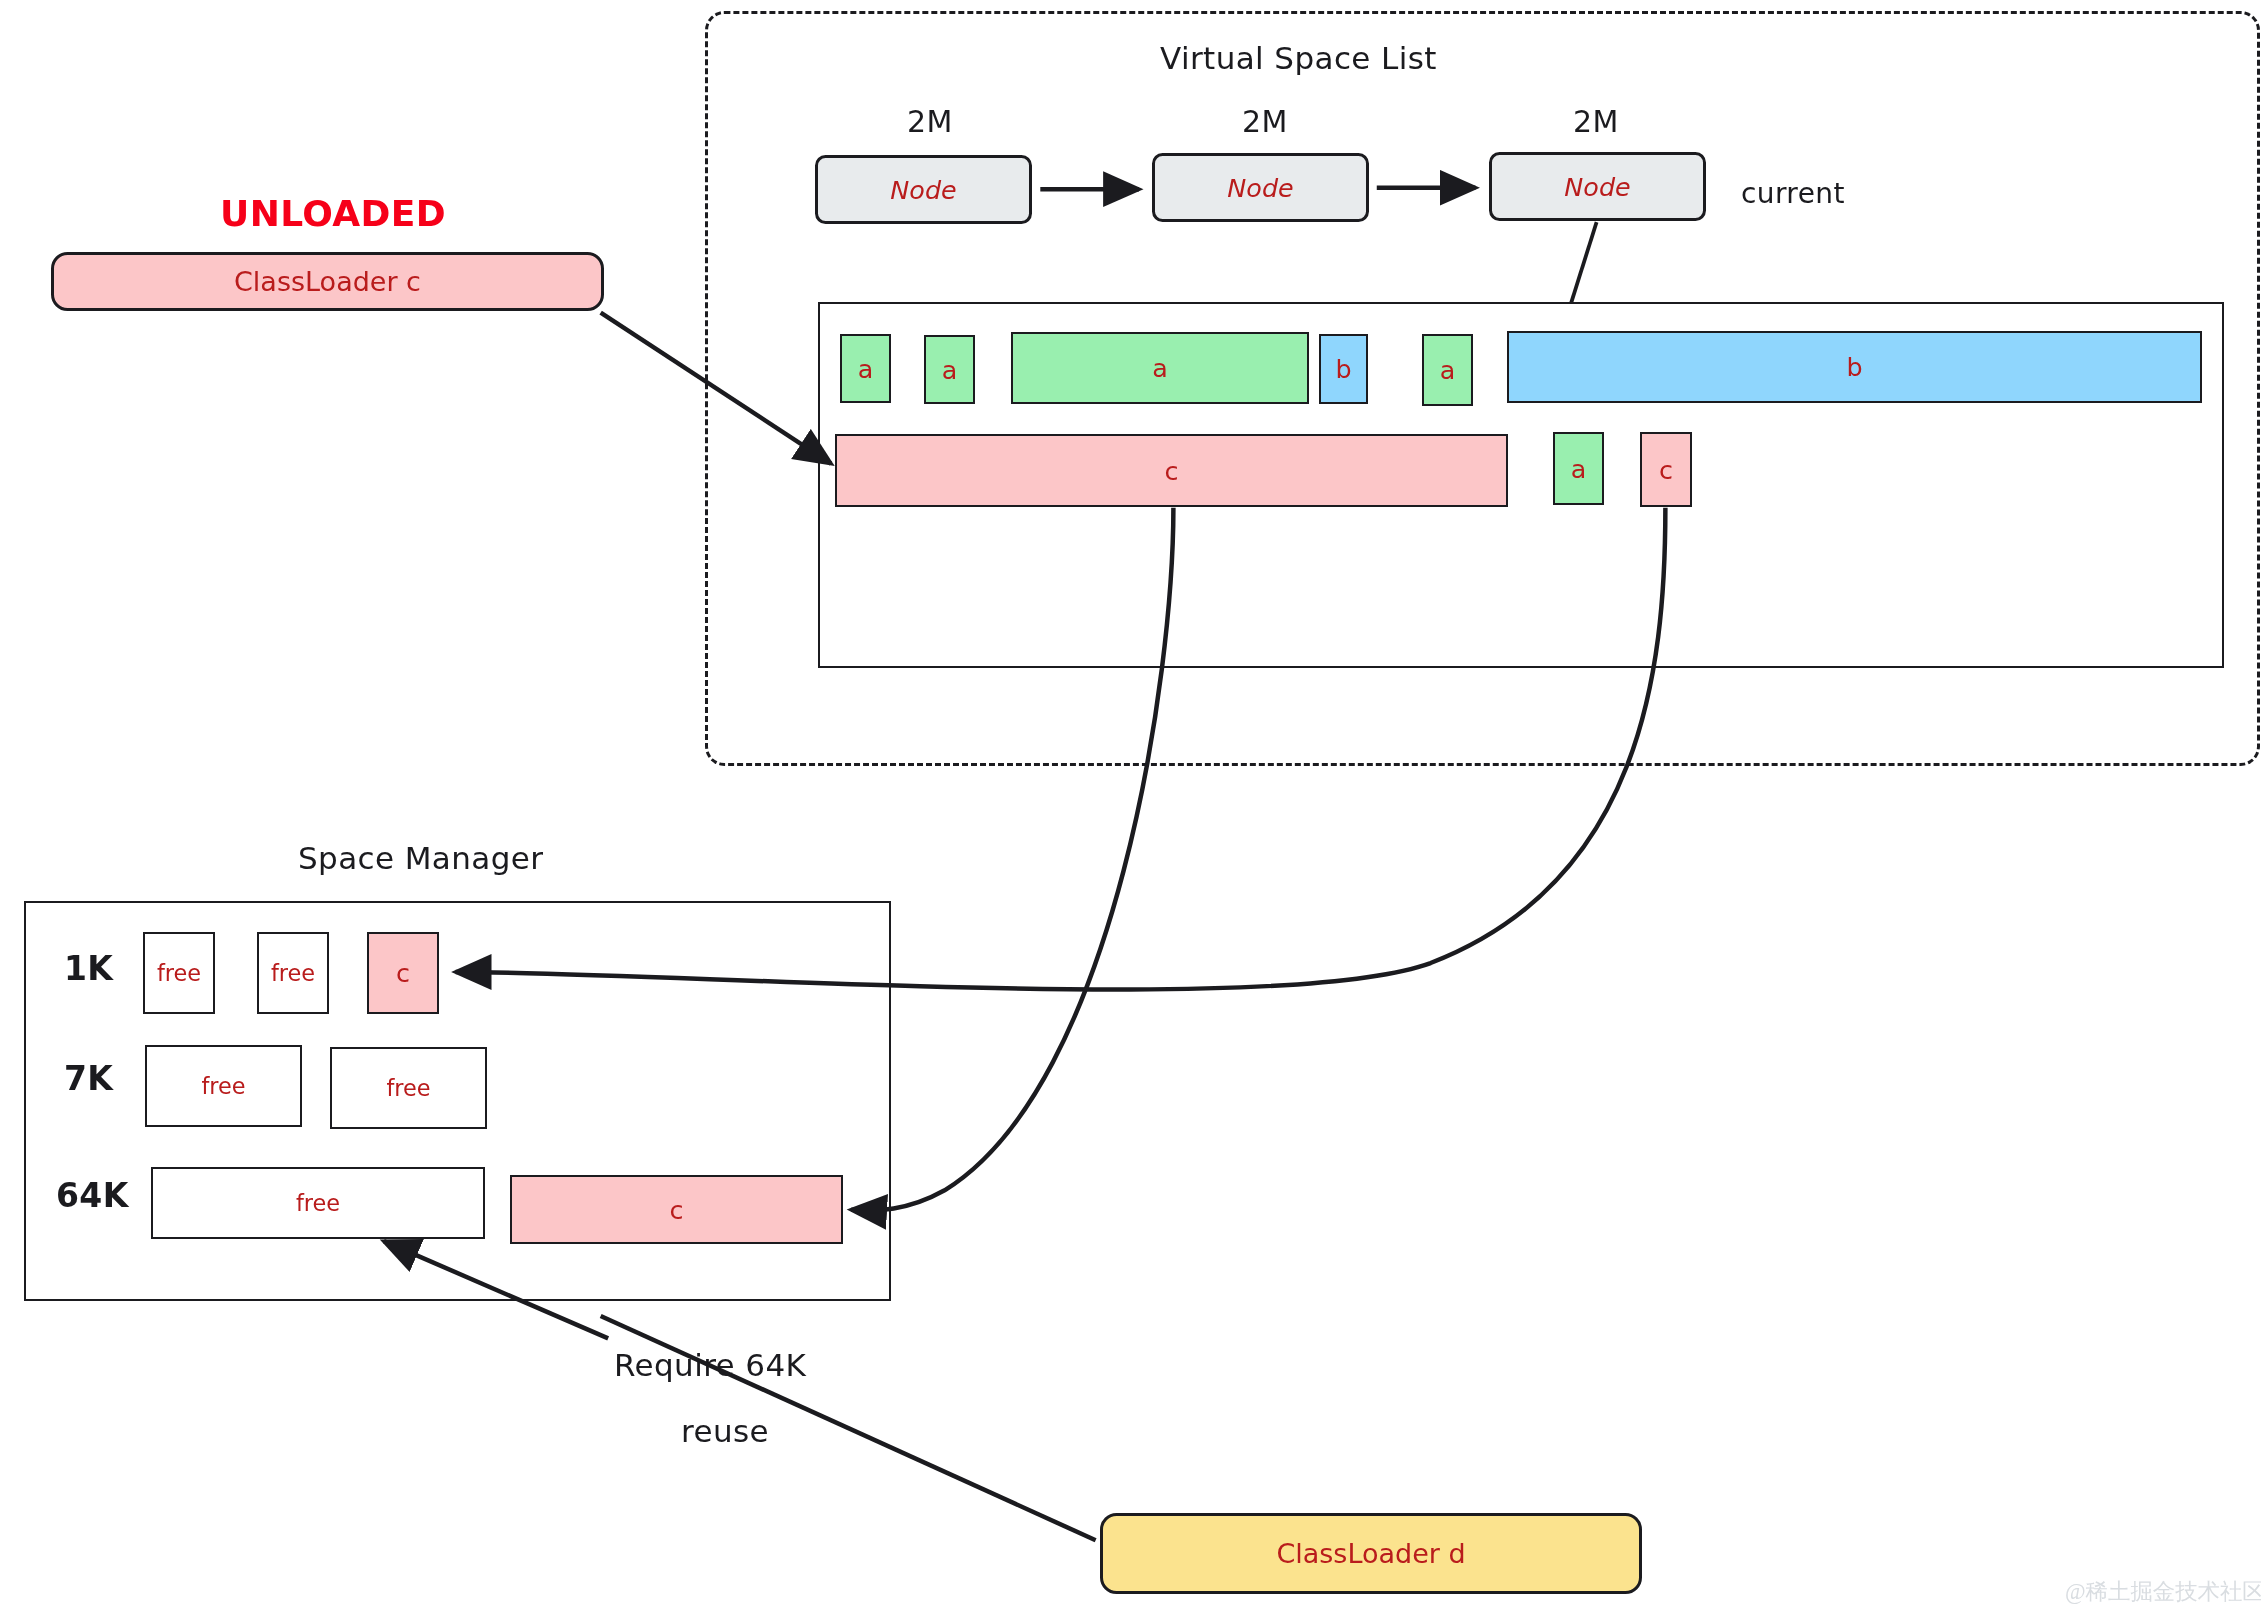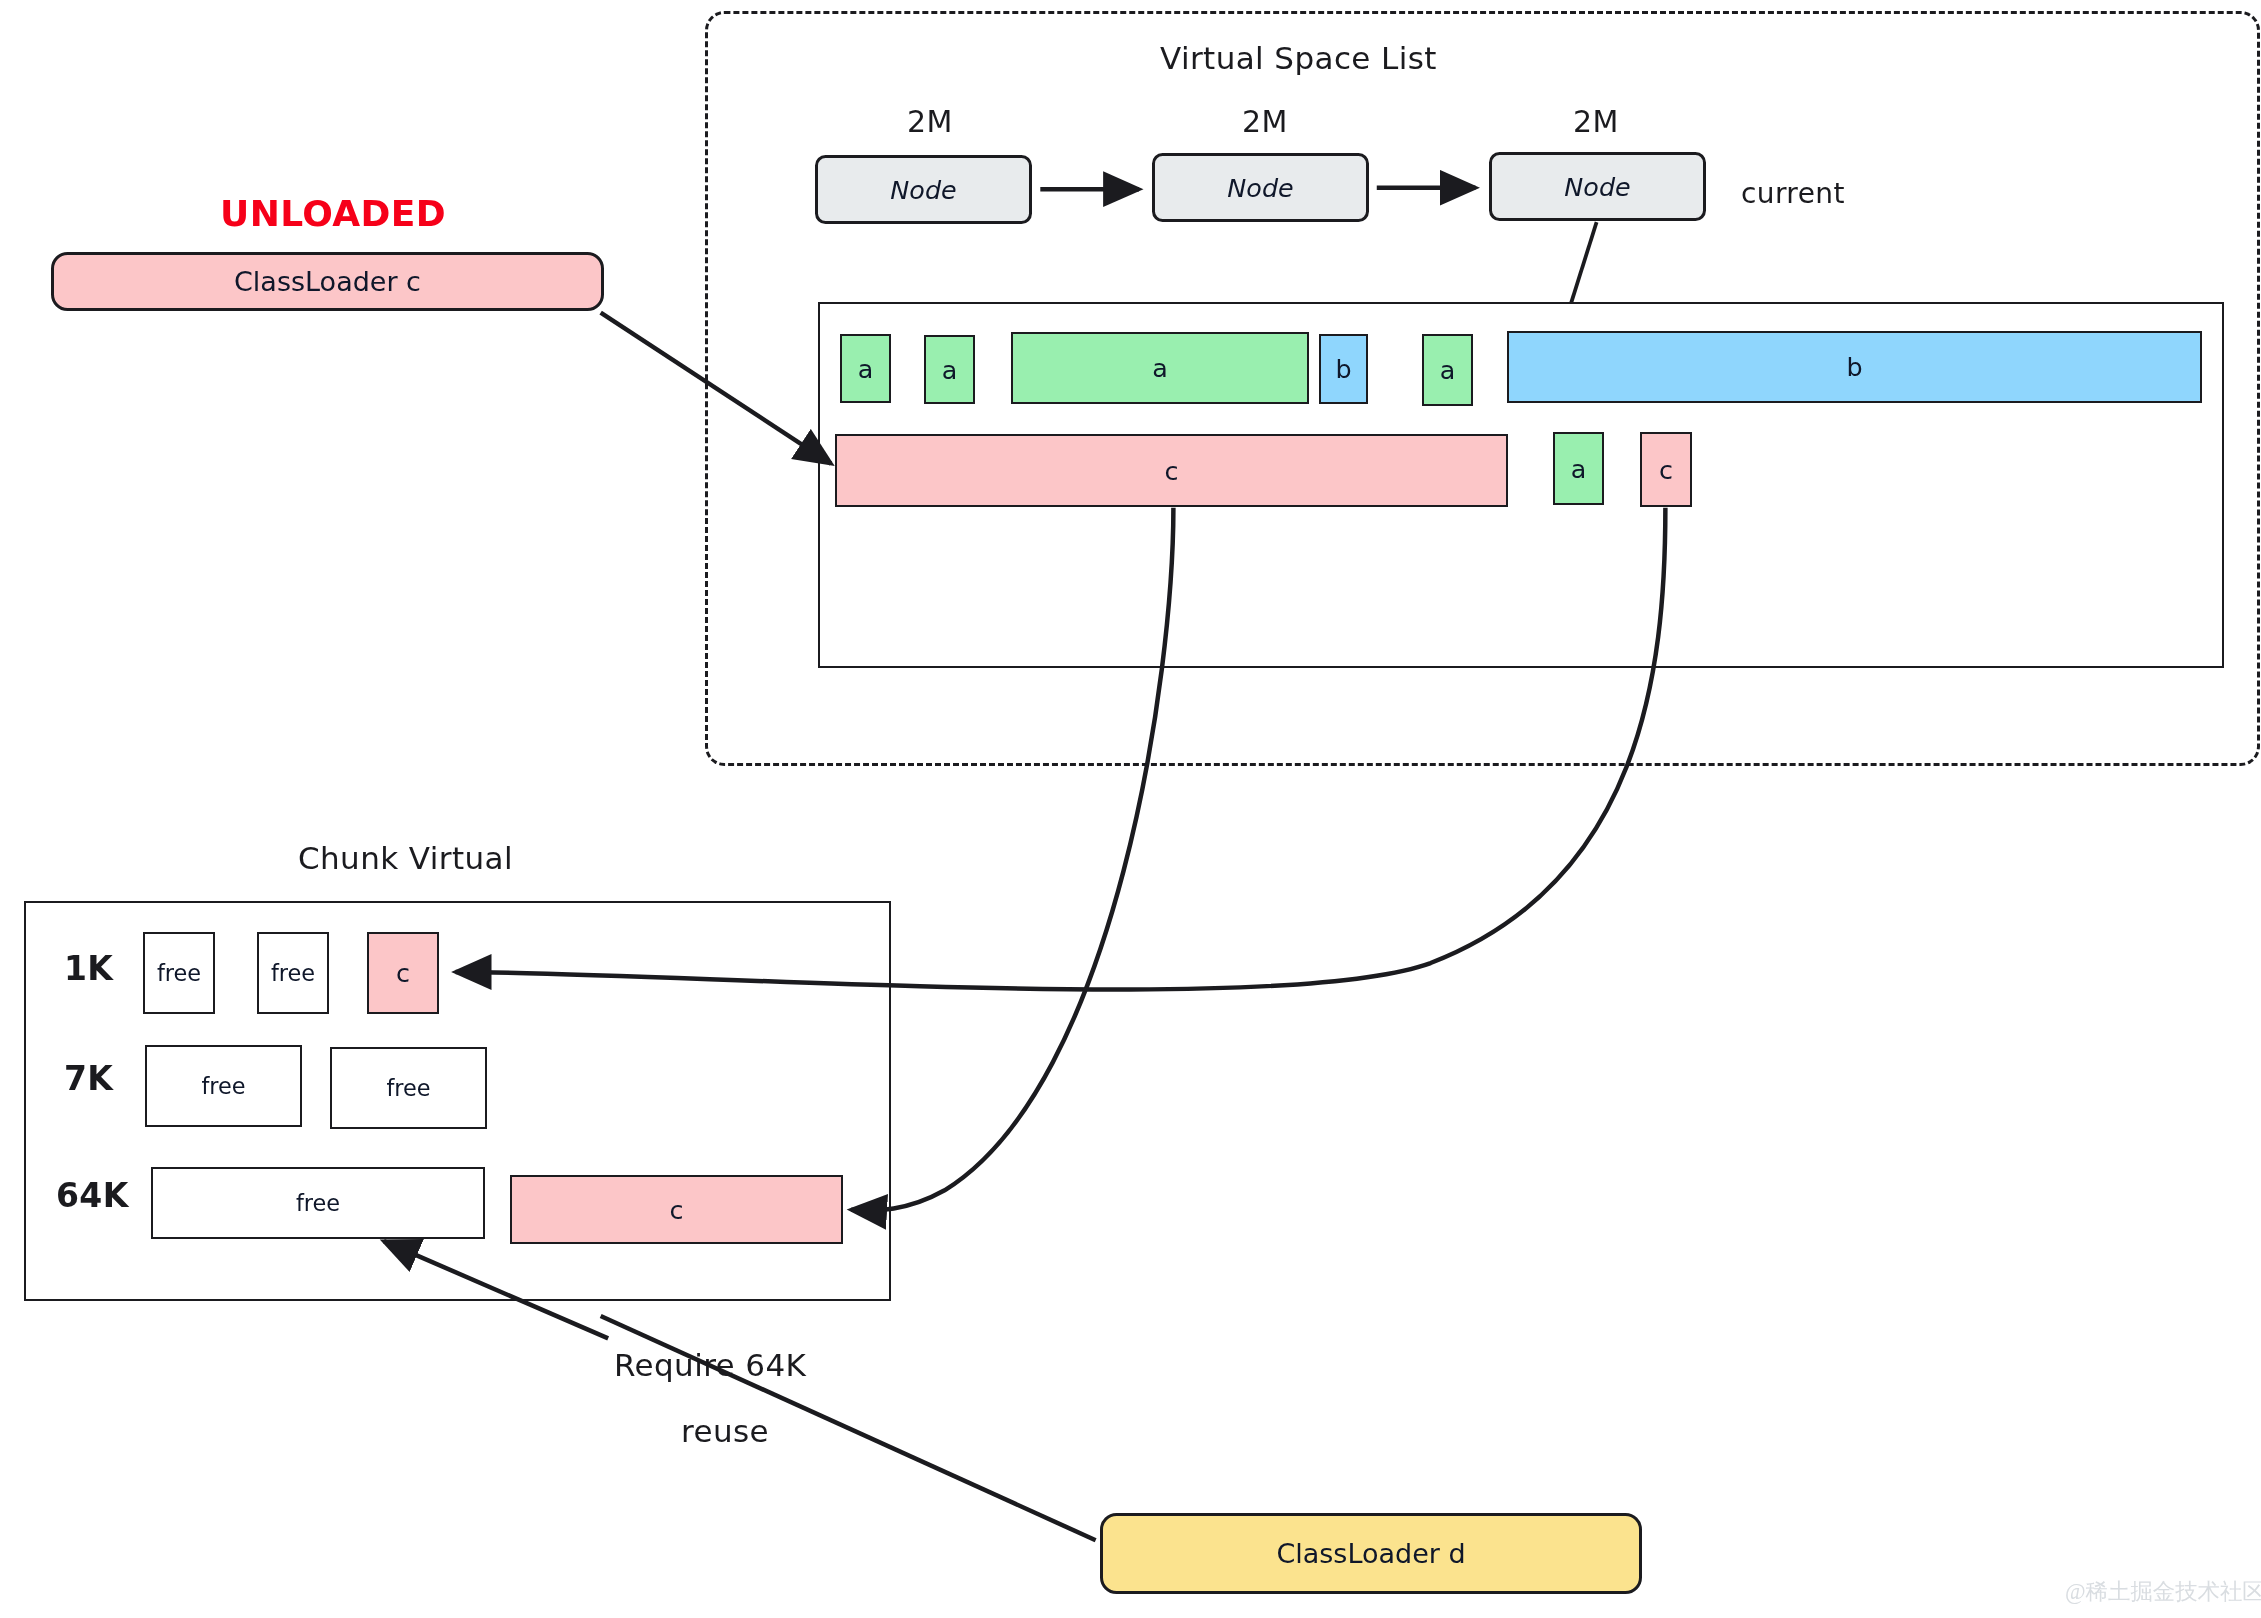--- a/index.html
+++ b/index.html
@@ -31,21 +31,21 @@
     letter-spacing: 0.4px;
   }
   
   .box {
     position: absolute;
     box-sizing: border-box;
     display: flex;
     align-items: center;
     justify-content: center;
     border: 2.2px solid #1b1b1f;
-    color: #0f172a;
+    color: #b91c1c;
     text-align: center;
     font-family: "DejaVu Sans", sans-serif;
   }
   .rounded {
     border-radius: 16.5px;
     border-width: 3.7px;
   }
   .node-box {
     background: #e8ebed;
     border-radius: 10.5px;
@@ -149,21 +149,21 @@
   <div class="box chunk chunk-pink" style="left:1630px; top:432px; width:52px; height:75px;">
     <span>c</span>
   </div>
 
   <div class="label handtext" style="left:210px; top:191px; font-size:36px; color:#f60019; font-weight:bold;">UNLOADED</div>
 
   <div class="box rounded cl-pink" style="left:41px; top:252px; width:553px; height:59px; font-size:27px;">
     <span>ClassLoader c</span>
   </div>
 
-  <div class="label handtext" style="left:288px; top:839px; font-size:31px;">Chunk Virtual</div>
+  <div class="label handtext" style="left:288px; top:839px; font-size:31px;">Space Manager</div>
 
   <div class="plain-frame" style="left:13.5px; top:901px; width:867px; height:400px;"></div>
 
   <div class="label handtext" style="left:54px; top:948px; font-size:33px; font-weight:bold;">1K</div>
   <div class="box chunk chunk-white" style="left:133px; top:932px; width:72px; height:82px;">
     <span style="font-size:22.4px;">free</span>
   </div>
   <div class="box chunk chunk-white" style="left:247px; top:932px; width:72px; height:82px;">
     <span style="font-size:22.4px;">free</span>
   </div>

